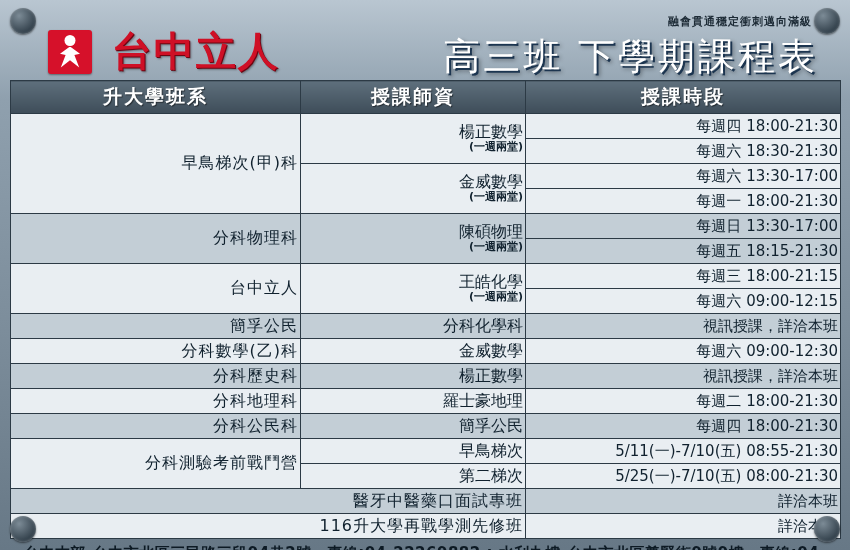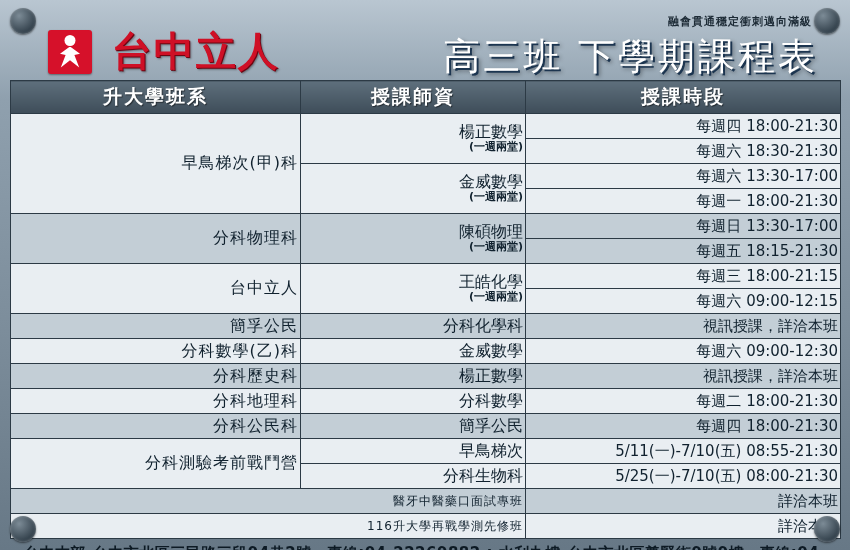--- a/index.html
+++ b/index.html
@@ -64,21 +64,21 @@
     text-shadow:1px 1px 1px rgba(0,0,0,.5);
   }
   td{
     text-align:right;font-size:15px;color:#10212e;
     background:#e9eef2;height:24px;padding:0 2px;
   }
   td.alt{background:#c3ced6;}
   td.subj{font-size:16px;letter-spacing:1px;}
   td.teach .main{font-size:16px;display:block;line-height:1.05;}
   td.teach .sub{font-size:11px;display:block;line-height:1.15;font-weight:bold;}
-  td.wide{font-size:12px;letter-spacing:1px;}
+  td.wide{font-size:16px;letter-spacing:1px;}
   .col1{width:290px}
   .col2{width:225px}
   .col3{width:315px}
 
   .footer{
     margin-top:5px;text-align:center;font-size:15px;font-weight:bold;
     color:#0d1a24;letter-spacing:0.5px;
   }
 </style>
 </head>
@@ -173,41 +173,41 @@
         <tr>
           <td class="subj alt" rowspan="1">分科歷史科</td>
           <td class="teach alt" rowspan="1">
             <span class="main">楊正數學</span>
           </td>
           <td class=" alt">視訊授課，詳洽本班</td>
         </tr>
         <tr>
           <td class="subj" rowspan="1">分科地理科</td>
           <td class="teach" rowspan="1">
-            <span class="main">分科數學</span>
+            <span class="main">羅士豪地理</span>
           </td>
           <td class="">每週二 18:00-21:30</td>
         </tr>
         <tr>
           <td class="subj alt" rowspan="1">分科公民科</td>
           <td class="teach alt" rowspan="1">
             <span class="main">簡孚公民</span>
           </td>
           <td class=" alt">每週四 18:00-21:30</td>
         </tr>
         <tr>
           <td class="subj" rowspan="2">分科測驗考前戰鬥營</td>
           <td class="teach" rowspan="1">
             <span class="main">早鳥梯次</span>
           </td>
           <td class="">5/11(一)-7/10(五) 08:55-21:30</td>
         </tr>
         <tr>
           <td class="teach" rowspan="1">
-            <span class="main">分科生物科</span>
+            <span class="main">第二梯次</span>
           </td>
           <td class="">5/25(一)-7/10(五) 08:00-21:30</td>
         </tr>
         <tr>
           <td class="wide alt" colspan="2">醫牙中醫藥口面試專班</td>
           <td class=" alt">詳洽本班</td>
         </tr>
         <tr>
           <td class="wide" colspan="2">116升大學再戰學測先修班</td>
           <td class="">詳洽本班</td>

